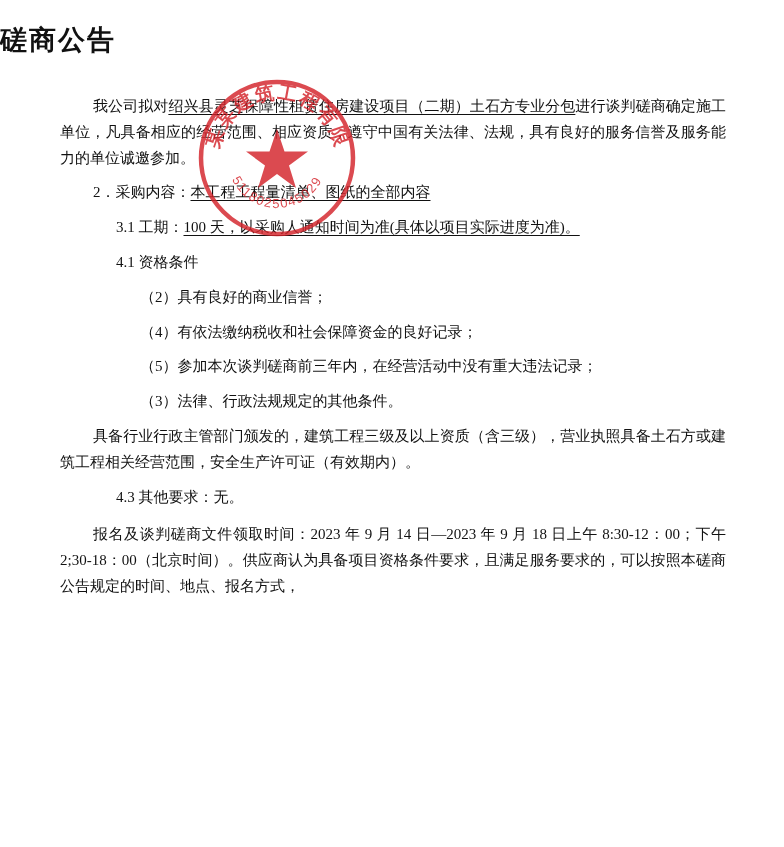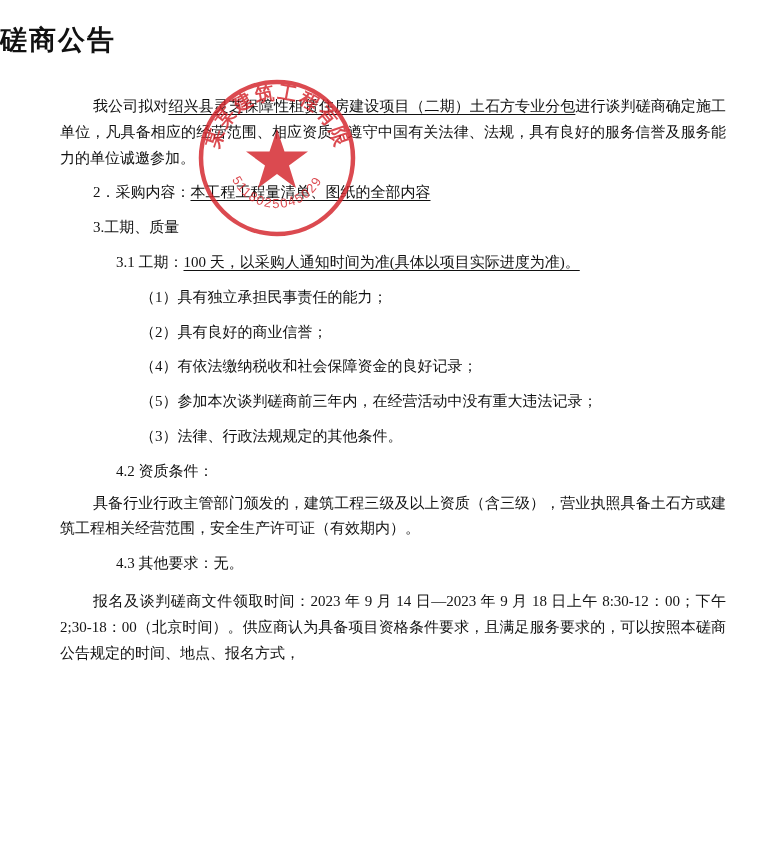--- a/index.html
+++ b/index.html
@@ -85,34 +85,32 @@
 
   <h1 class="doc-title">磋商公告</h1>
 
   <div class="body-col">
 
     <p class="indent2"><span>我公司拟对</span><span class="u">绍兴县灵芝保障性租赁住房建设项目（二期）土石方专业分包</span><span>进行谈判磋商确定施工单位，凡具备相应的经营范围、相应资质，遵守中国有关法律、法规，具有良好的服务信誉及服务能力的单位诚邀参加。</span></p>
 
 
     <p class="indent3"><span>2．采购内容：</span><span class="u">本工程工程量清单、图纸的全部内容</span></p>
 
-    <p class="indent3">3.工期、质量</p>
 
     <p class="indent4"><span>3.1 工期：</span><span class="u">100 天，以采购人通知时间为准(具体以项目实际进度为准)。</span></p>
 
 
 
+    <p class="indent4">4.1 资格条件</p>
 
-    <p class="indent5">（1）具有独立承担民事责任的能力；</p>
     <p class="indent5">（2）具有良好的商业信誉；</p>
     <p class="indent5">（4）有依法缴纳税收和社会保障资金的良好记录；</p>
     <p class="indent5">（5）参加本次谈判磋商前三年内，在经营活动中没有重大违法记录；</p>
     <p class="indent5">（3）法律、行政法规规定的其他条件。</p>
 
-    <p class="indent4 tight">4.2 资质条件：</p>
     <p class="indent2">具备行业行政主管部门颁发的，建筑工程三级及以上资质（含三级），营业执照具备土石方或建筑工程相关经营范围，安全生产许可证（有效期内）。</p>
 
     <p class="indent4 spaced">4.3 其他要求：无。</p>
 
     <p class="indent2"><span>报名及谈判磋商文件领取时间：</span><span>2023 年 9 月 14 日—2023 年 9 月 18 日上午 8:30-12：00；下午 2;30-18：00（北京时间）。供应商认为具备项目资格条件要求，且满足服务要求的，可以按照本磋商公告规定的时间、地点、报名方式，</span></p>
 
   </div>
 </div>
 
 </body></html>

